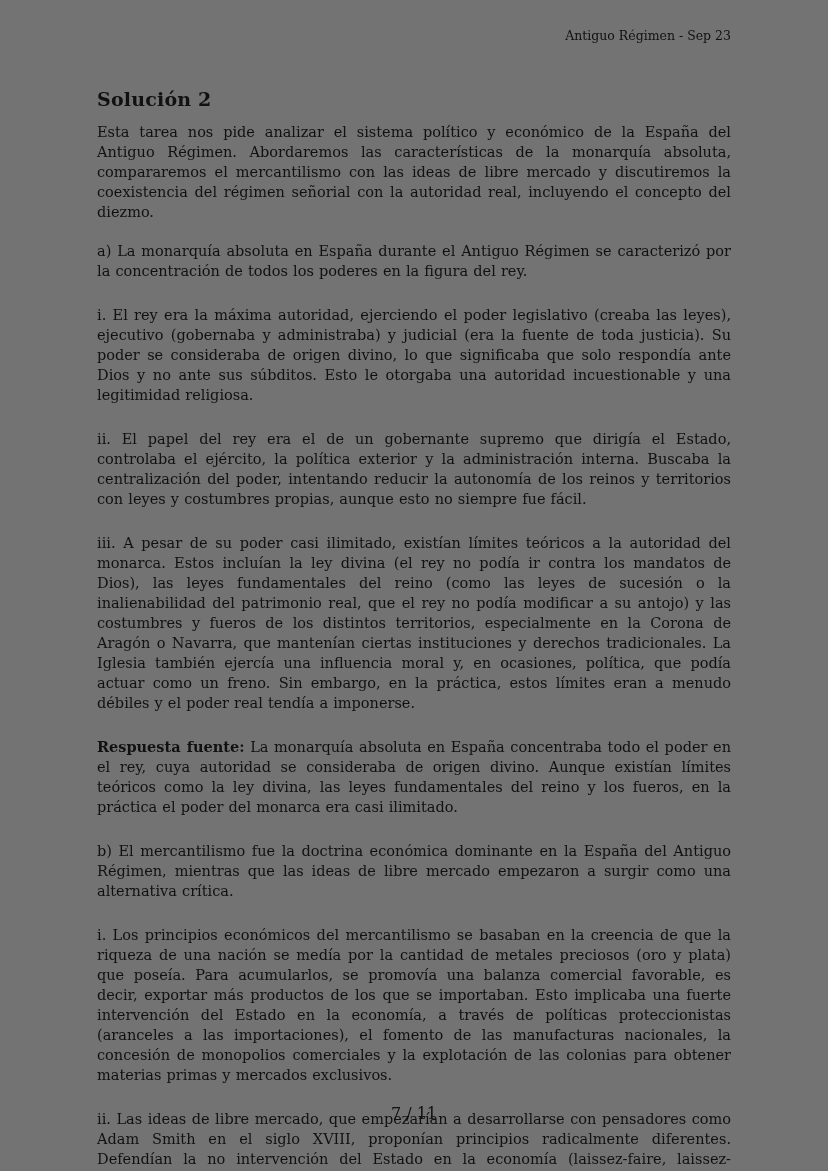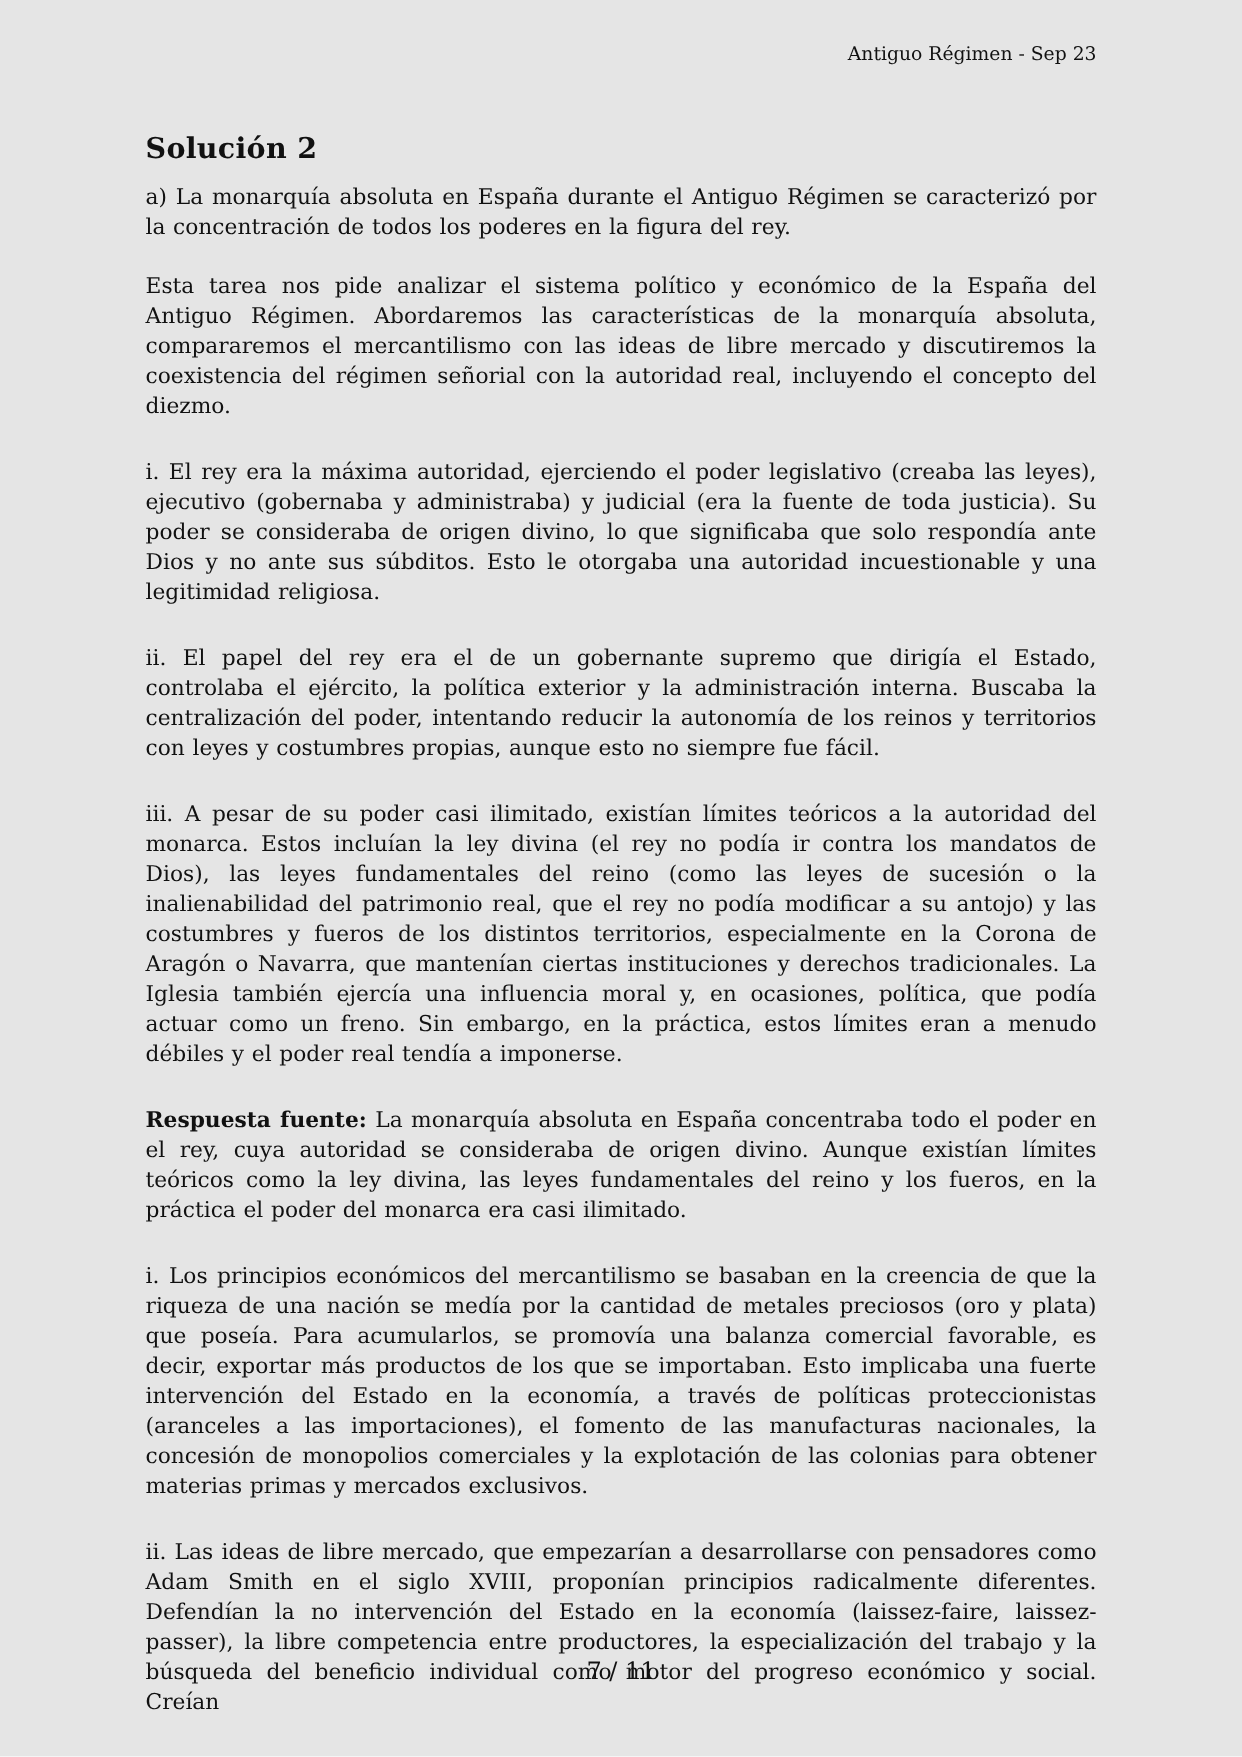--- a/index.html
+++ b/index.html
@@ -7,21 +7,21 @@
   body {
     width: 828px;
     height: 1171px;
     position: relative;
     font-family: "DejaVu Serif", "Liberation Serif", serif;
     color: #111111;
   }
   .page {
     position: absolute;
     inset: 0;
-    background: #e5e5e5;
+    background: #737373;
   }
   .page-header {
     position: absolute;
     top: 28px;
     right: 97px;
     font-size: 12.5px;
     color: #111111;
   }
   .content {
     position: absolute;
@@ -58,32 +58,33 @@
 <body>
 
 <div class="page">
 
   <div class="page-header">Antiguo Régimen - Sep 23</div>
 
   <div class="content">
 
     <h1 class="doc-title">Solución 2</h1>
 
+    <p><strong></strong><span>Esta tarea nos pide analizar el sistema político y económico de la España del Antiguo Régimen. Abordaremos las características de la monarquía absoluta, compararemos el mercantilismo con las ideas de libre mercado y discutiremos la coexistencia del régimen señorial con la autoridad real, incluyendo el concepto del diezmo.</span></p>
+
     <p><strong></strong><span>a) La monarquía absoluta en España durante el Antiguo Régimen se caracterizó por la concentración de todos los poderes en la figura del rey.</span></p>
-
-    <p><strong></strong><span>Esta tarea nos pide analizar el sistema político y económico de la España del Antiguo Régimen. Abordaremos las características de la monarquía absoluta, compararemos el mercantilismo con las ideas de libre mercado y discutiremos la coexistencia del régimen señorial con la autoridad real, incluyendo el concepto del diezmo.</span></p>
 
     <p class="gap-lg"><strong></strong><span>i. El rey era la máxima autoridad, ejerciendo el poder legislativo (creaba las leyes), ejecutivo (gobernaba y administraba) y judicial (era la fuente de toda justicia). Su poder se consideraba de origen divino, lo que significaba que solo respondía ante Dios y no ante sus súbditos. Esto le otorgaba una autoridad incuestionable y una legitimidad religiosa.</span></p>
 
     <p class="gap-lg"><strong></strong><span>ii. El papel del rey era el de un gobernante supremo que dirigía el Estado, controlaba el ejército, la política exterior y la administración interna. Buscaba la centralización del poder, intentando reducir la autonomía de los reinos y territorios con leyes y costumbres propias, aunque esto no siempre fue fácil.</span></p>
 
     <p class="gap-lg"><strong></strong><span>iii. A pesar de su poder casi ilimitado, existían límites teóricos a la autoridad del monarca. Estos incluían la ley divina (el rey no podía ir contra los mandatos de Dios), las leyes fundamentales del reino (como las leyes de sucesión o la inalienabilidad del patrimonio real, que el rey no podía modificar a su antojo) y las costumbres y fueros de los distintos territorios, especialmente en la Corona de Aragón o Navarra, que mantenían ciertas instituciones y derechos tradicionales. La Iglesia también ejercía una influencia moral y, en ocasiones, política, que podía actuar como un freno. Sin embargo, en la práctica, estos límites eran a menudo débiles y el poder real tendía a imponerse.</span></p>
 
     <p class="gap-lg"><strong>Respuesta fuente:</strong><span> La monarquía absoluta en España concentraba todo el poder en el rey, cuya autoridad se consideraba de origen divino. Aunque existían límites teóricos como la ley divina, las leyes fundamentales del reino y los fueros, en la práctica el poder del monarca era casi ilimitado.</span></p>
 
+    <p class="gap-lg"><strong></strong><span>b) El mercantilismo fue la doctrina económica dominante en la España del Antiguo Régimen, mientras que las ideas de libre mercado empezaron a surgir como una alternativa crítica.</span></p>
 
     <p class="gap-lg"><strong></strong><span>i. Los principios económicos del mercantilismo se basaban en la creencia de que la riqueza de una nación se medía por la cantidad de metales preciosos (oro y plata) que poseía. Para acumularlos, se promovía una balanza comercial favorable, es decir, exportar más productos de los que se importaban. Esto implicaba una fuerte intervención del Estado en la economía, a través de políticas proteccionistas (aranceles a las importaciones), el fomento de las manufacturas nacionales, la concesión de monopolios comerciales y la explotación de las colonias para obtener materias primas y mercados exclusivos.</span></p>
 
     <p class="gap-lg"><strong></strong><span>ii. Las ideas de libre mercado, que empezarían a desarrollarse con pensadores como Adam Smith en el siglo XVIII, proponían principios radicalmente diferentes. Defendían la no intervención del Estado en la economía (laissez-faire, laissez-passer), la libre competencia entre productores, la especialización del trabajo y la búsqueda del beneficio individual como motor del progreso económico y social. Creían</span></p>
 
   </div>
 
   <div class="page-footer">7 / 11</div>
 
 </div>

